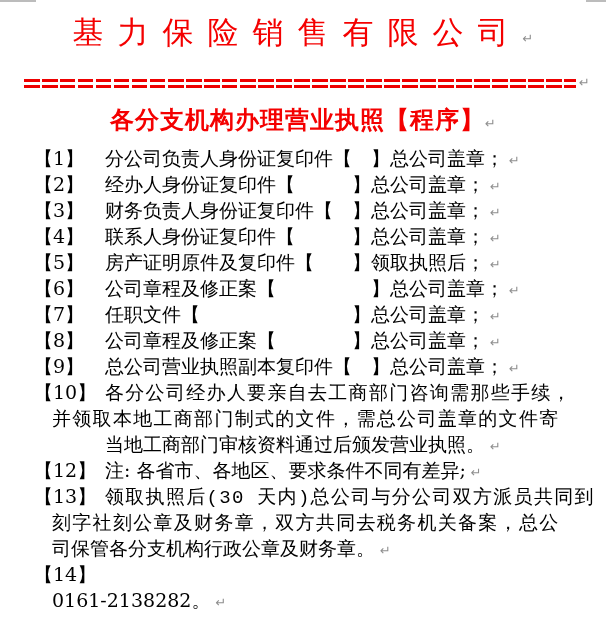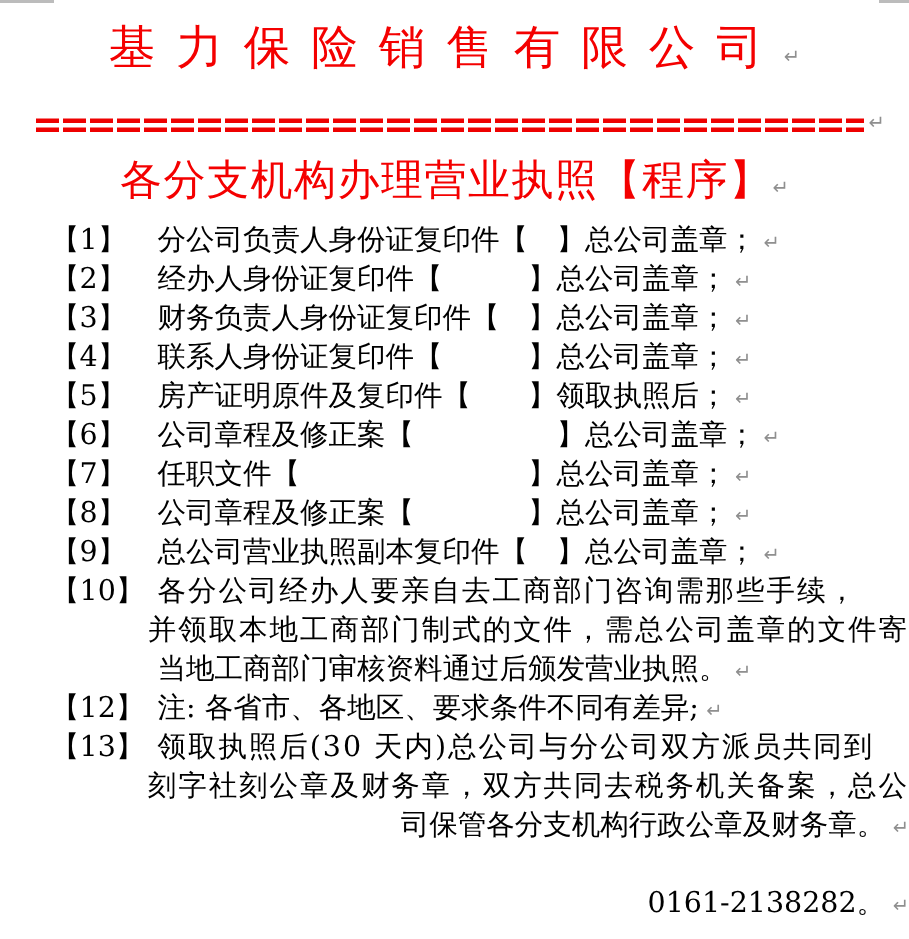--- a/index.html
+++ b/index.html
@@ -56,41 +56,41 @@
   .dline-row .pm{margin-left:3px;line-height:10px;}
 
   .subtitle-row{
     margin-top:17px;
     text-align:center;
     line-height:30px;
     white-space:nowrap;
   }
   .subtitle-text{
     color:var(--title-red);
-    font-size:28px;
-    font-weight:normal;
+    font-size:24px;
+    font-weight:bold;
     letter-spacing:1px;
   }
 
   
   .doc-body{margin-top:6px;}
   .bl{
     position:relative;
     height:26px;
     line-height:26px;
     padding-left:105px;
     font-size:19px;
     white-space:nowrap;
   }
   .bl .num{
     position:absolute;
     left:34px;top:0;
   }
-  .bl.cont{padding-left:52px;text-align:right;}
-  .txt.stretch{letter-spacing:1.3px;}
+  .bl.cont{padding-left:52px;}
+  .txt.stretch{letter-spacing:1.3px;font-family:Liberation Mono, monospace;}
   .bl .pm{margin-left:5px;}
 </style>
 </head>
 <body>
 
 <div class="page">
 
   <div class="cm left"></div>
   <div class="cm right"></div>
 
@@ -138,18 +138,18 @@
     <div class="bl"><span class="txt">当地工商部门审核资料通过后颁发营业执照。</span><span class="pm">↵</span></div>
 
     <div class="bl"><span class="num">【12】</span><span class="txt">注: 各省市、各地区、要求条件不同有差异;</span><span class="pm">↵</span></div>
 
     <div class="bl"><span class="num">【13】</span><span class="txt stretch">领取执照后(30 天内)总公司与分公司双方派员共同到</span></div>
 
     <div class="bl cont"><span class="txt stretch">刻字社刻公章及财务章，双方共同去税务机关备案，总公</span></div>
 
     <div class="bl cont"><span class="txt">司保管各分支机构行政公章及财务章。</span><span class="pm">↵</span></div>
 
-    <div class="bl"></div>
+    <div class="bl"><span class="num">【14】</span></div>
 
     <div class="bl cont"><span class="txt">0161-2138282。</span><span class="pm">↵</span></div>
 
   </div>
 </div>
 
 </body></html>

